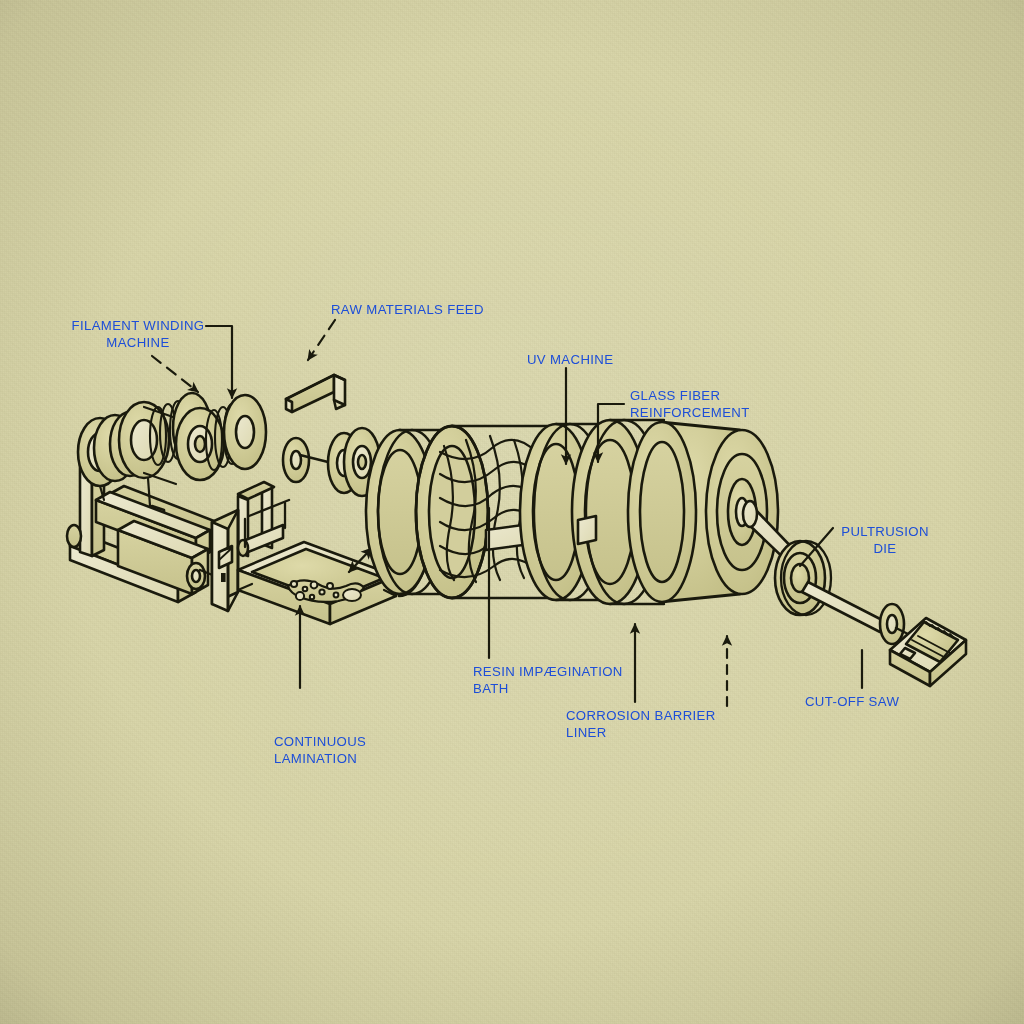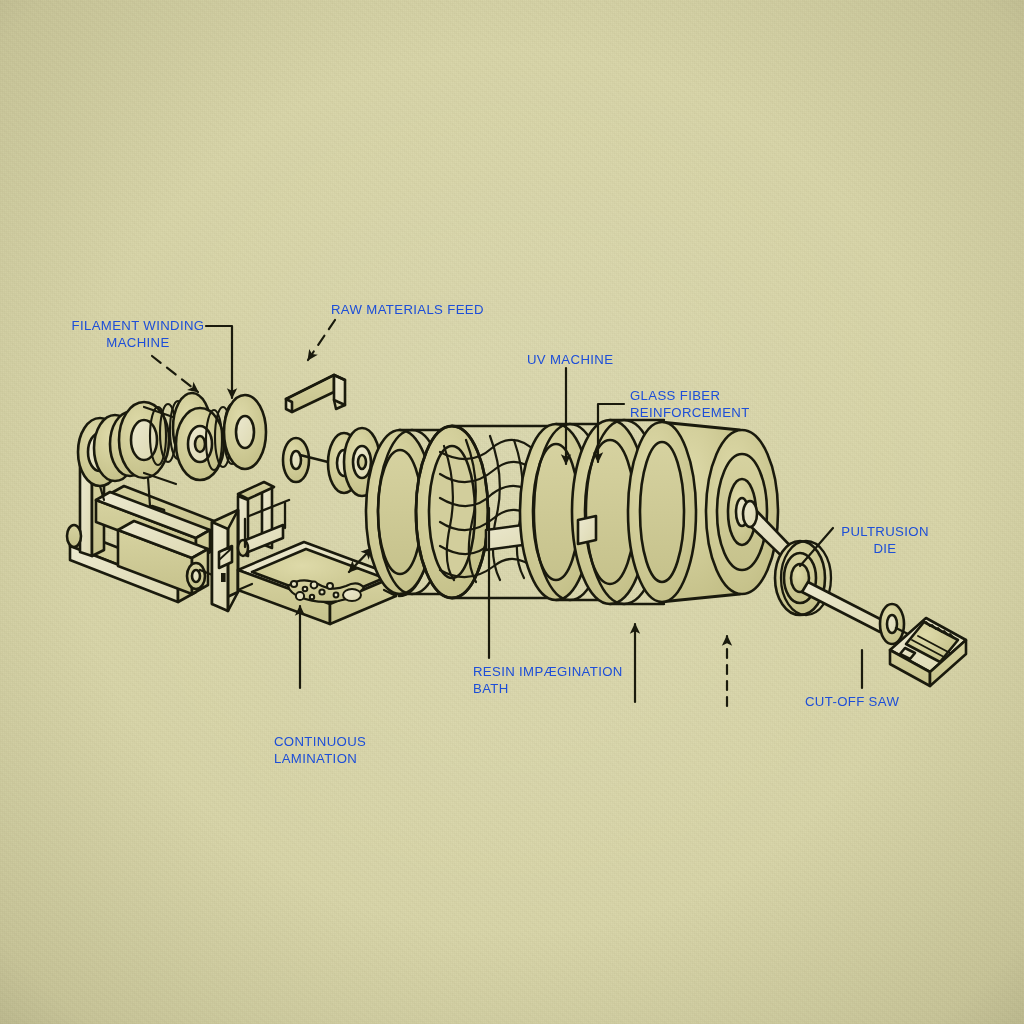--- a/index.html
+++ b/index.html
@@ -329,14 +329,16 @@
   <div class="lbl l" style="left:331px; top:302px;">RAW MATERIALS FEED</div>
   <div class="lbl l" style="left:527px; top:352px;">UV MACHINE</div>
   <div class="lbl l" style="left:630px; top:388px;">GLASS FIBER
 REINFORCEMENT</div>
   <div class="lbl c" style="left:837px; top:511px; width:96px;margin-top:13px;">PULTRUSION
 DIE</div>
   <div class="lbl l" style="left:449px; top:664px;margin-left:24px;">RESIN IMPÆGINATION
 BATH</div>
   <div class="lbl l" style="left:274px; top:694px;margin-top:40px;">CONTINUOUS
 LAMINATION</div>
+  <div class="lbl l" style="left:566px; top:708px;">CORROSION BARRIER
+LINER</div>
   <div class="lbl l" style="left:805px; top:694px;">CUT-OFF SAW</div>
 </div>
 
 </body></html>

